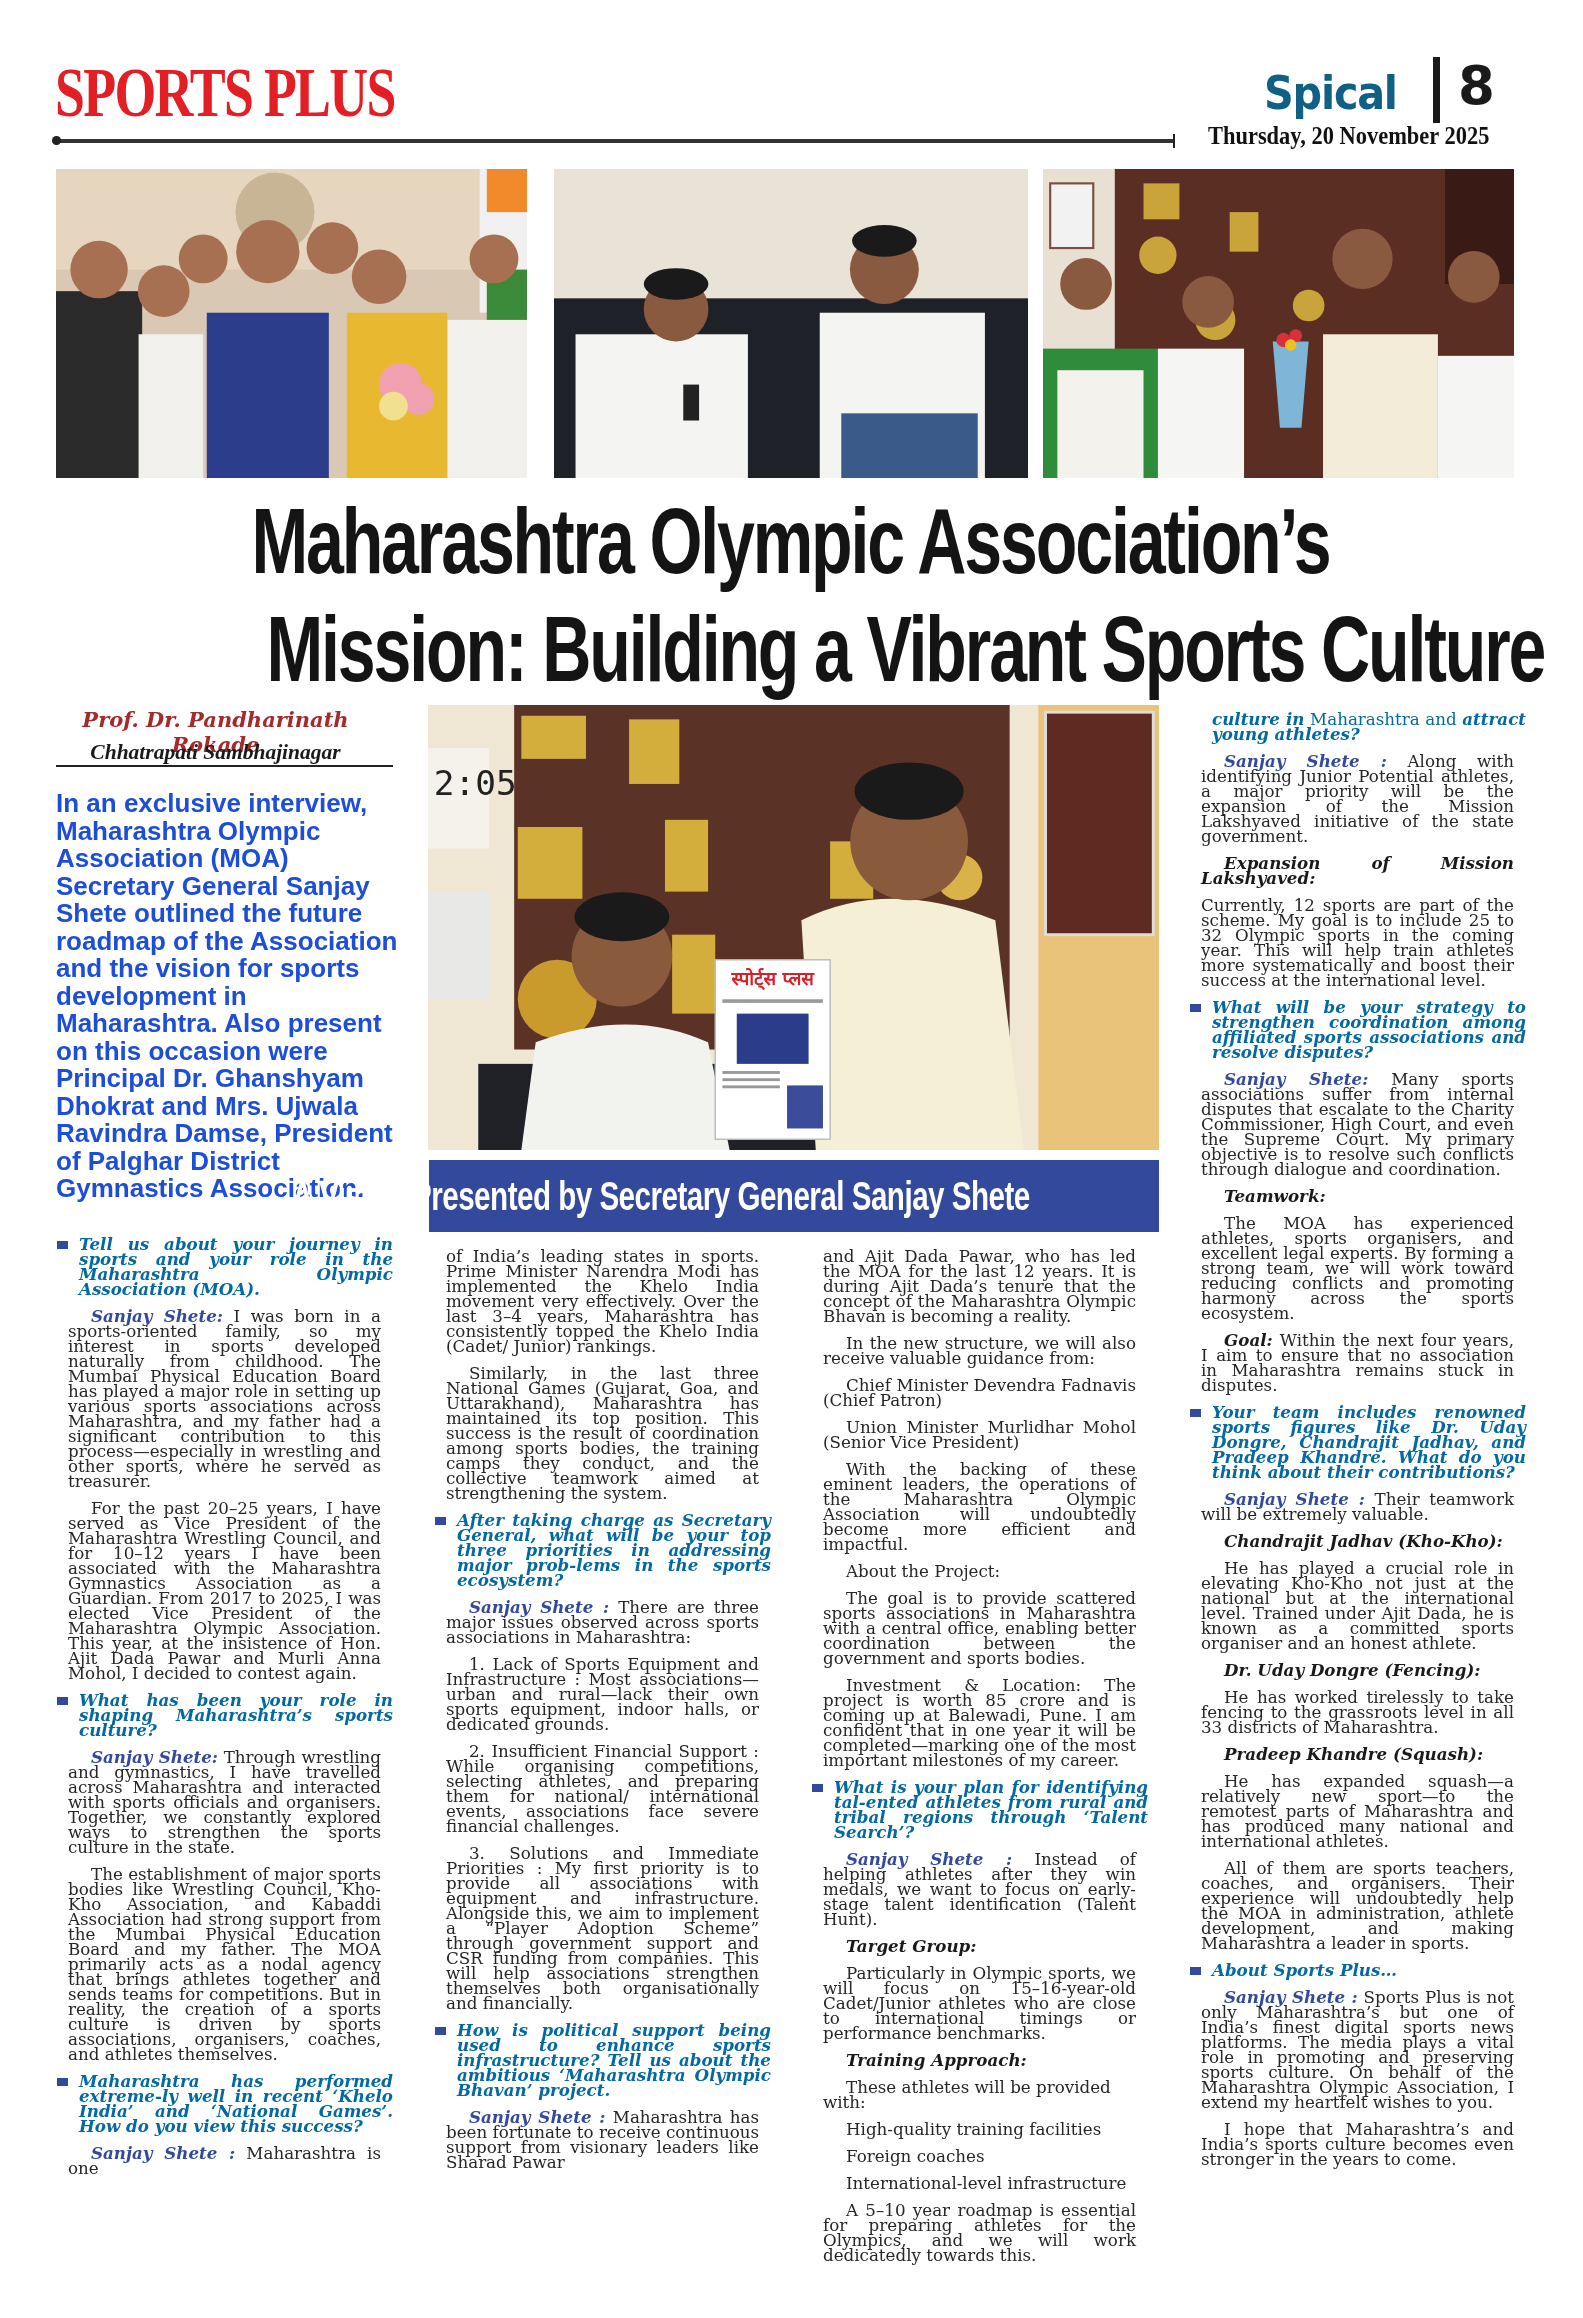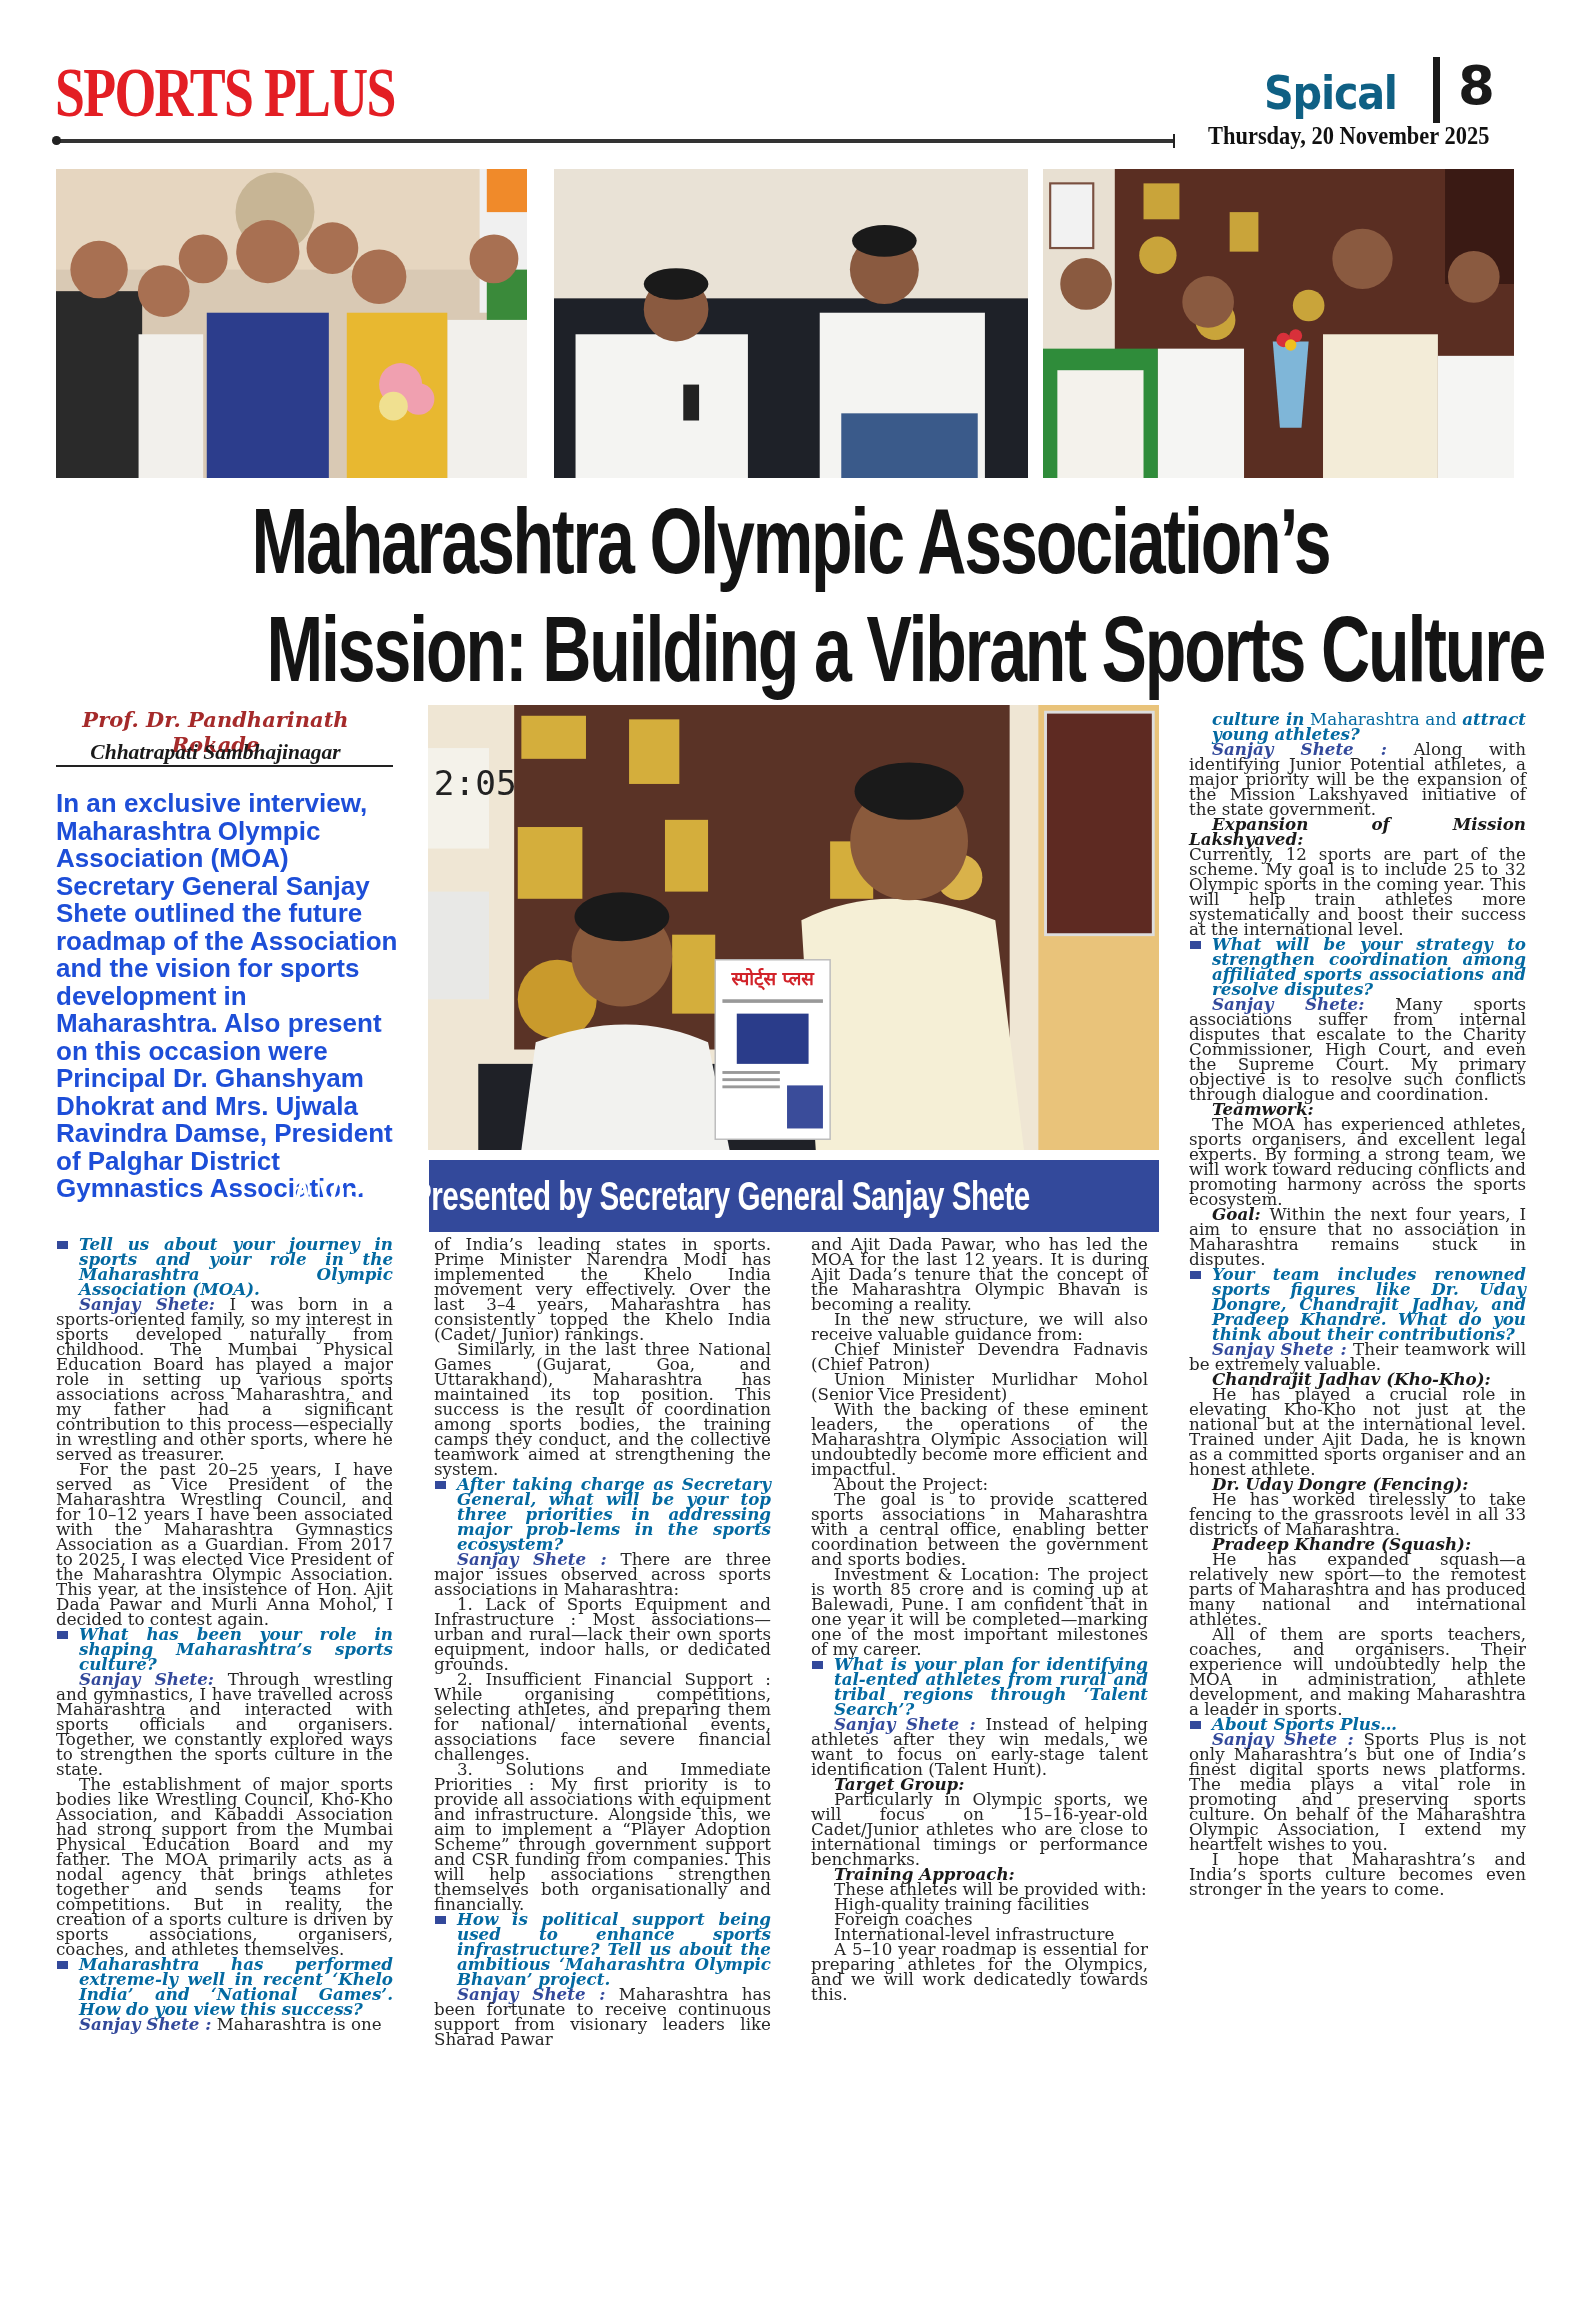--- a/index.html
+++ b/index.html
@@ -32,21 +32,21 @@
   
   .lede { left: 56px; top: 790px; width: 345px; font-family: "Liberation Sans", sans-serif; font-weight: bold; color: #1d4ed8; font-size: 26px; line-height: 27.5px; }
 
   
   .main-photo { left: 428px; top: 705px; width: 731px; height: 445px; }
   .caption-bar { left: 429px; top: 1160px; width: 730px; height: 72px; background: #33499b; display: flex; align-items: center; justify-content: flex-end; }
   .caption-text { color: #ffffff; font-family: "Liberation Sans", sans-serif; font-weight: bold; font-size: 40px; letter-spacing: -0.7px; transform: scaleX(0.74); white-space: nowrap; }
 
   
   .col { font-family: "DejaVu Serif", serif; font-size: 16.7px; line-height: 15px; color: #262626; text-align: justify; hyphens: manual; }
-  .col p { margin: 0; text-indent: 23px; }
+  .col p { margin: 12px; text-indent: 23px; }
   .col p.noind { text-indent: 0; }
   .col .q { position: relative; padding-left: 23px; margin: 0; font-style: italic; font-weight: bold; color: #0369a1; text-indent: 0; }
   .col .q .bullet { position: absolute; left: 1.4px; top: 3.6px; width: 10.8px; height: 8px; background: #33499b; }
   .col .spk { color: #33499b; font-style: italic; font-weight: bold; }
   .col .sub { font-style: italic; font-weight: bold; color: #1a1a1a; }
   .col .list { text-align: left; }
 
   .col1 { left: 56px; top: 1237px; width: 337px; }
   .col2 { left: 434px; top: 1237px; width: 337px; }
   .col3 { left: 811px; top: 1237px; width: 337px; }

